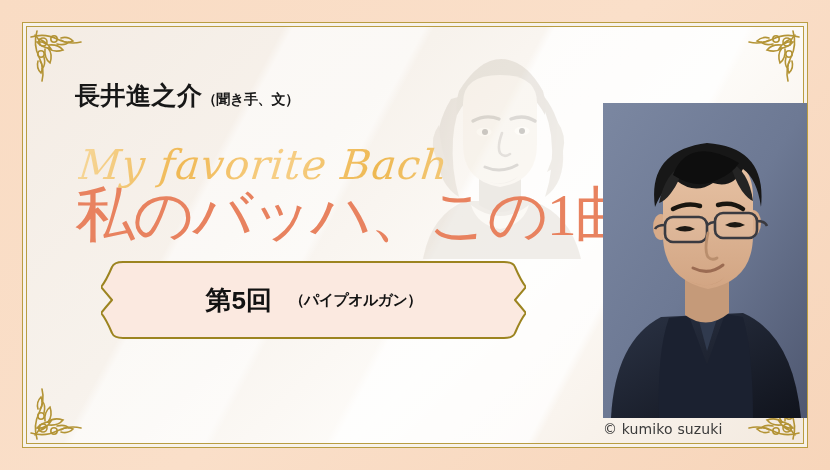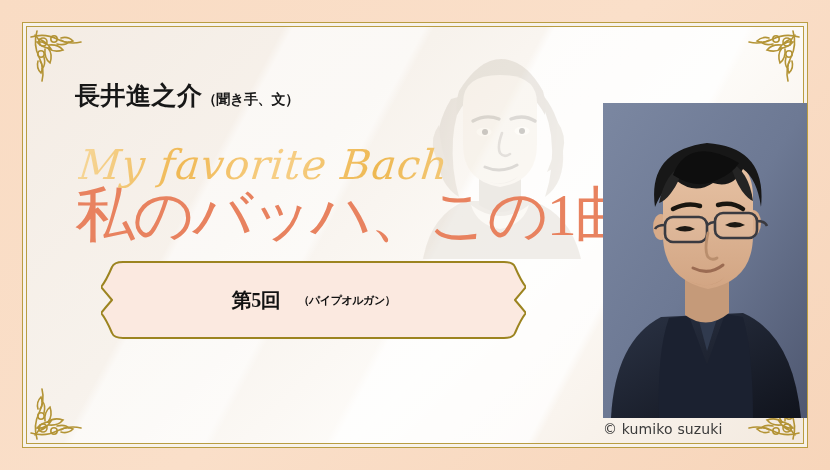--- a/index.html
+++ b/index.html
@@ -80,23 +80,23 @@
   
   .brace-wrap{
     position:absolute;left:78px;top:236px;width:425px;height:82px;
   }
   .brace-wrap svg{position:absolute;inset:0;width:100%;height:100%;}
   .brace-inner{
     position:absolute;inset:0;display:flex;align-items:center;
     justify-content:center;gap:18px;white-space:nowrap;
     color:#121212;font-family:"Liberation Serif",serif;
   }
-  .ep{font-size:20px;font-weight:700;letter-spacing:-.02em;}
+  .ep{font-size:26px;font-weight:700;letter-spacing:-.02em;font-family:Liberation Mono, monospace;}
   .perf{font-size:33px;font-weight:700;letter-spacing:.07em;}
-  .inst{font-size:11px;font-weight:700;letter-spacing:-.04em;}
+  .inst{font-size:15px;font-weight:700;letter-spacing:-.04em;}
 
   .work{
     position:absolute;left:0;right:246px;top:362px;
     text-align:center;color:#141414;white-space:nowrap;
     font-family:"Liberation Serif",serif;
     font-size:28px;font-weight:400;letter-spacing:.01em;
   }
   .work .bwv{font-size:17px;letter-spacing:.03em;}
 
   

